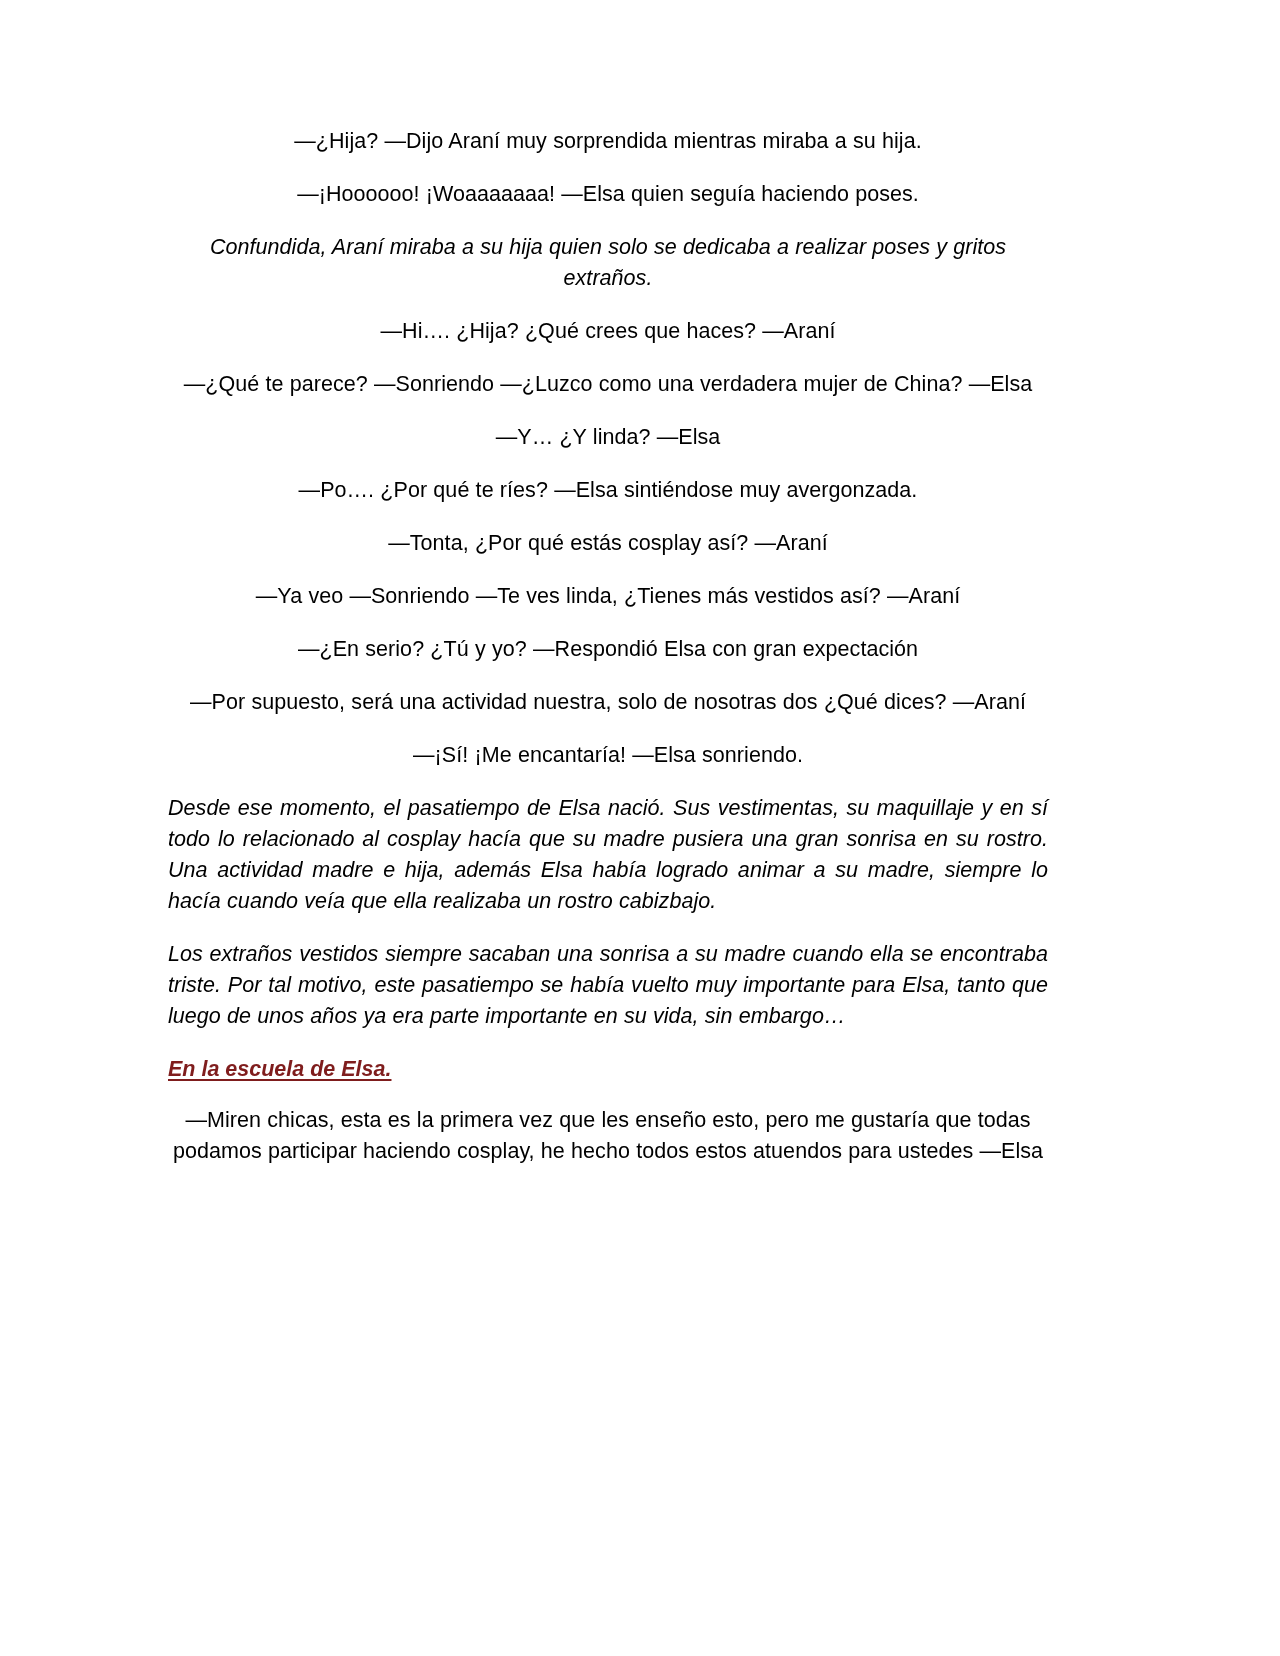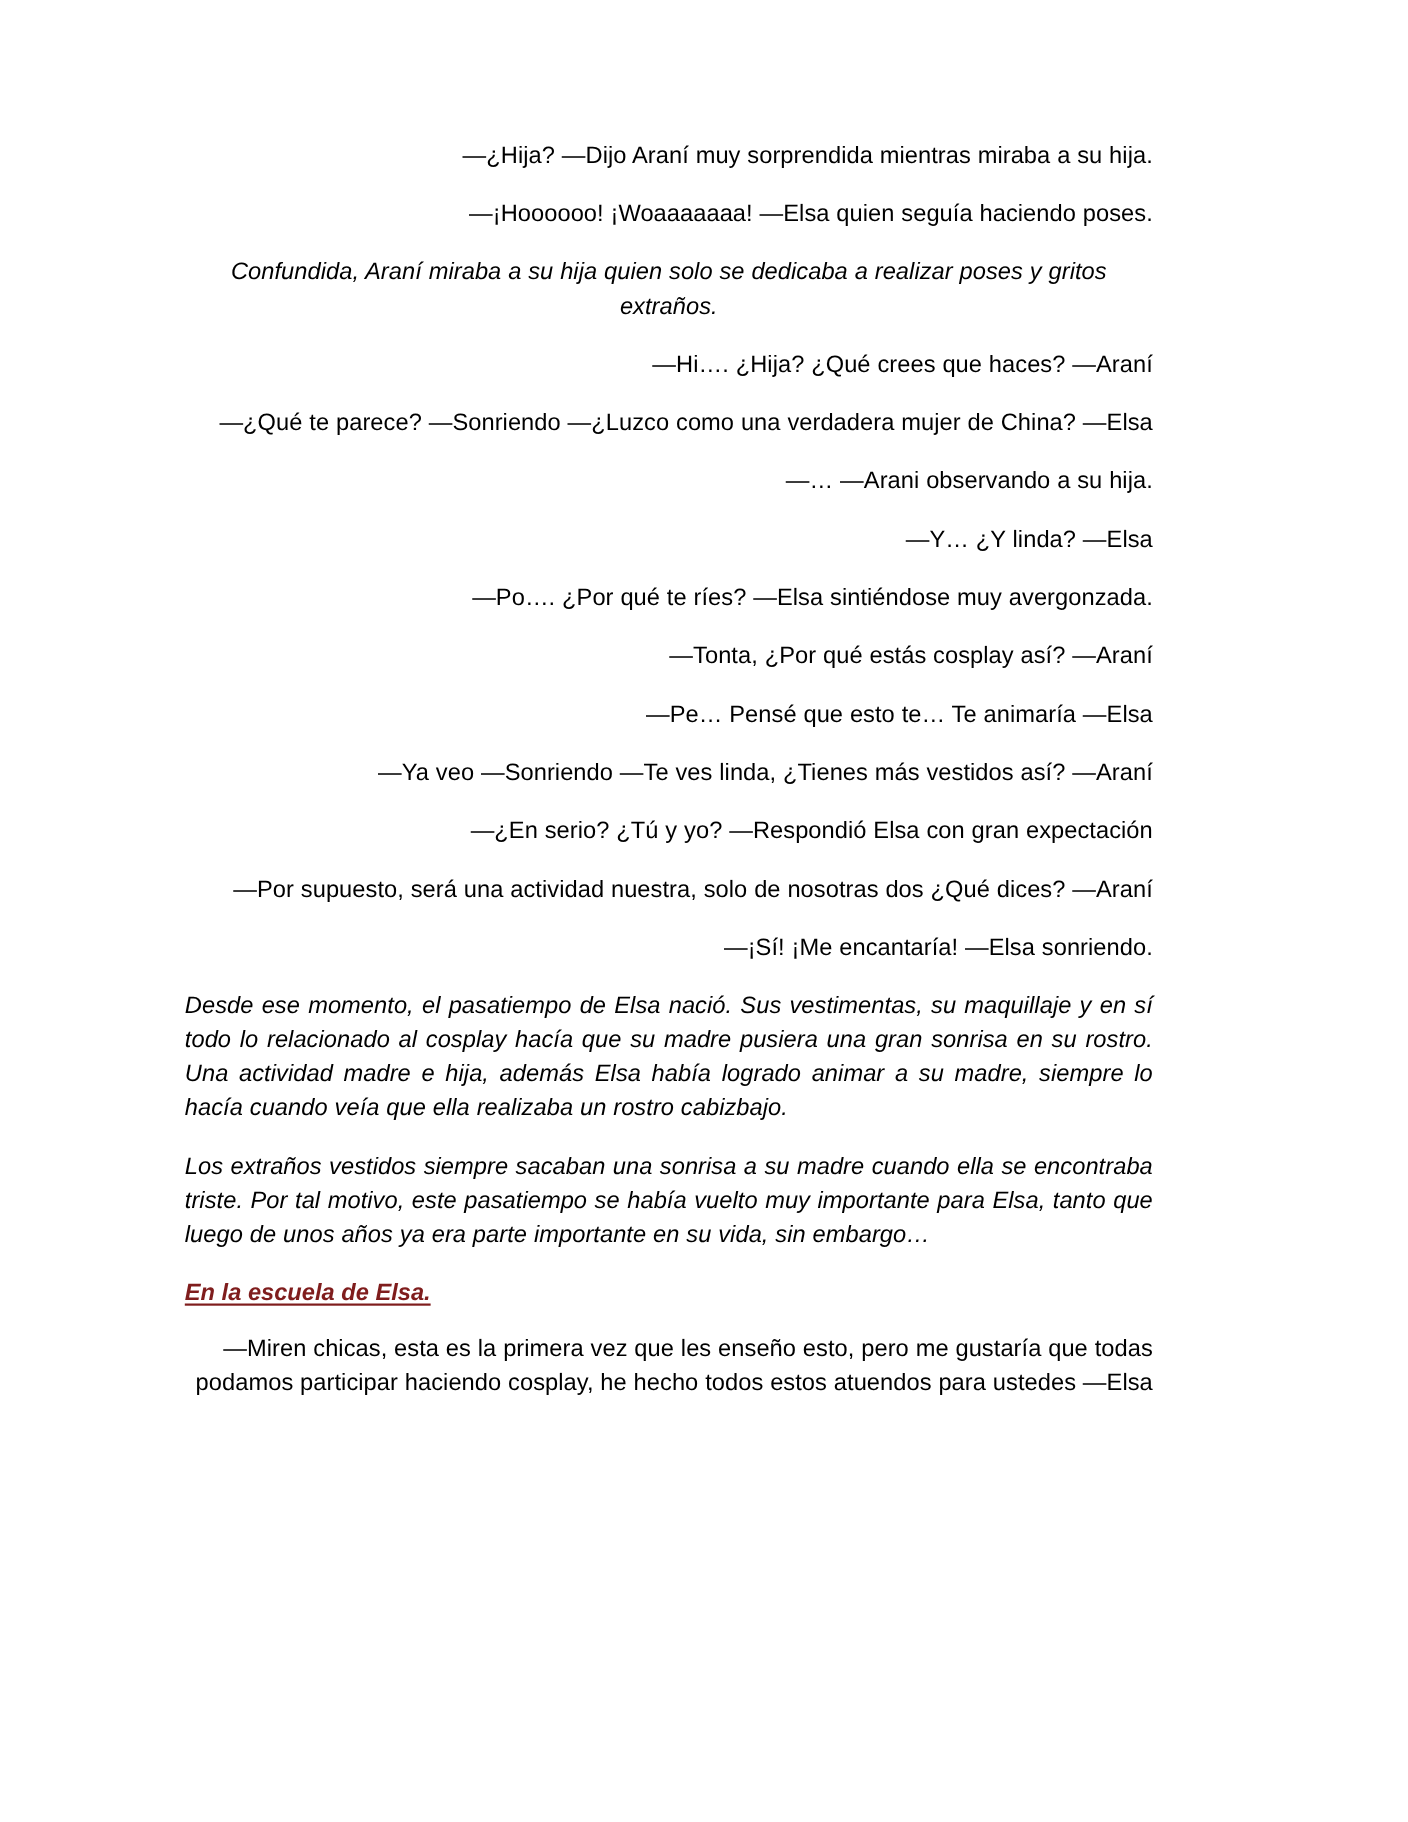--- a/index.html
+++ b/index.html
@@ -20,21 +20,21 @@
     left: 168px;
     top: 126px;
     width: 880px;
   }
   .para {
     font-family: "Liberation Sans", sans-serif;
     font-size: 21.5px;
     line-height: 31px;
     color: #000000;
     margin: 0 0 22px 0;
-    text-align: right;
+    text-align: center;
     letter-spacing: 0.05px;
     word-spacing: 0.2px;
   }
   .para.italic {
     font-style: italic;
     text-align: justify;
     text-justify: inter-word;
   }
   .para.italic-left {
     font-style: italic;
@@ -63,30 +63,28 @@
     <p class="para">—¿Hija? —Dijo Araní muy sorprendida mientras miraba a su hija.</p>
 
     <p class="para">—¡Hoooooo! ¡Woaaaaaaa! —Elsa quien seguía haciendo poses.</p>
 
     <p class="para italic-left">Confundida, Araní miraba a su hija quien solo se dedicaba a realizar poses y gritos extraños.</p>
 
     <p class="para">—Hi…. ¿Hija? ¿Qué crees que haces? —Araní</p>
 
     <p class="para">—¿Qué te parece? —Sonriendo —¿Luzco como una verdadera mujer de China? —Elsa</p>
 
-    <p class="para">—… —Arani observando a su hija.</p>
 
     <p class="para">—Y… ¿Y linda? —Elsa</p>
 
 
     <p class="para">—Po…. ¿Por qué te ríes? —Elsa sintiéndose muy avergonzada.</p>
 
     <p class="para">—Tonta, ¿Por qué estás cosplay así? —Araní</p>
 
-    <p class="para">—Pe… Pensé que esto te… Te animaría —Elsa</p>
 
     <p class="para">—Ya veo —Sonriendo —Te ves linda, ¿Tienes más vestidos así? —Araní</p>
 
 
 
     <p class="para">—¿En serio? ¿Tú y yo? —Respondió Elsa con gran expectación</p>
 
     <p class="para">—Por supuesto, será una actividad nuestra, solo de nosotras dos ¿Qué dices? —Araní</p>
 
     <p class="para">—¡Sí! ¡Me encantaría! —Elsa sonriendo.</p>

